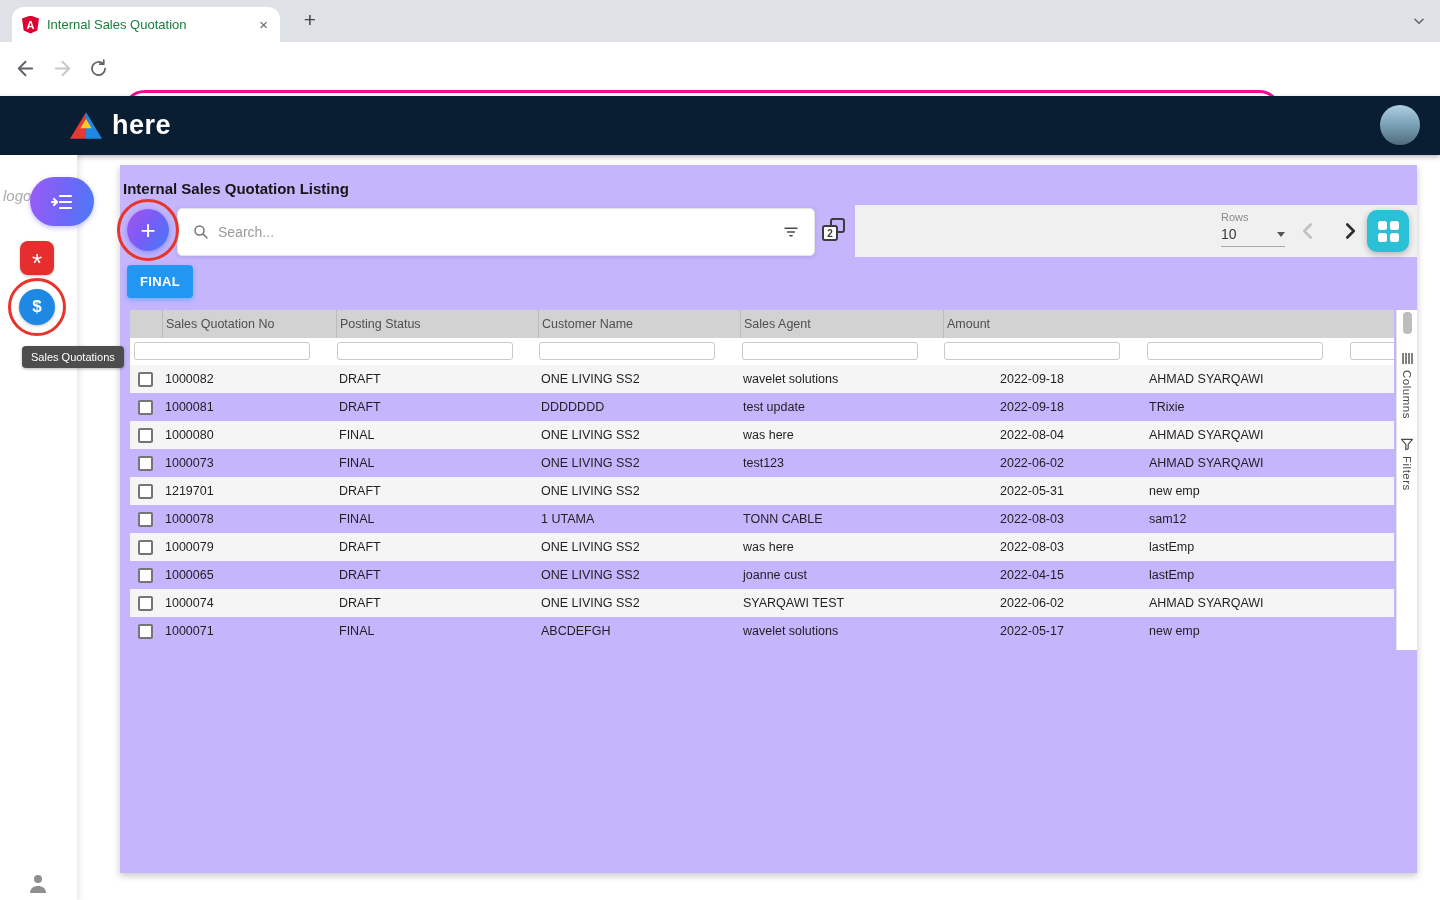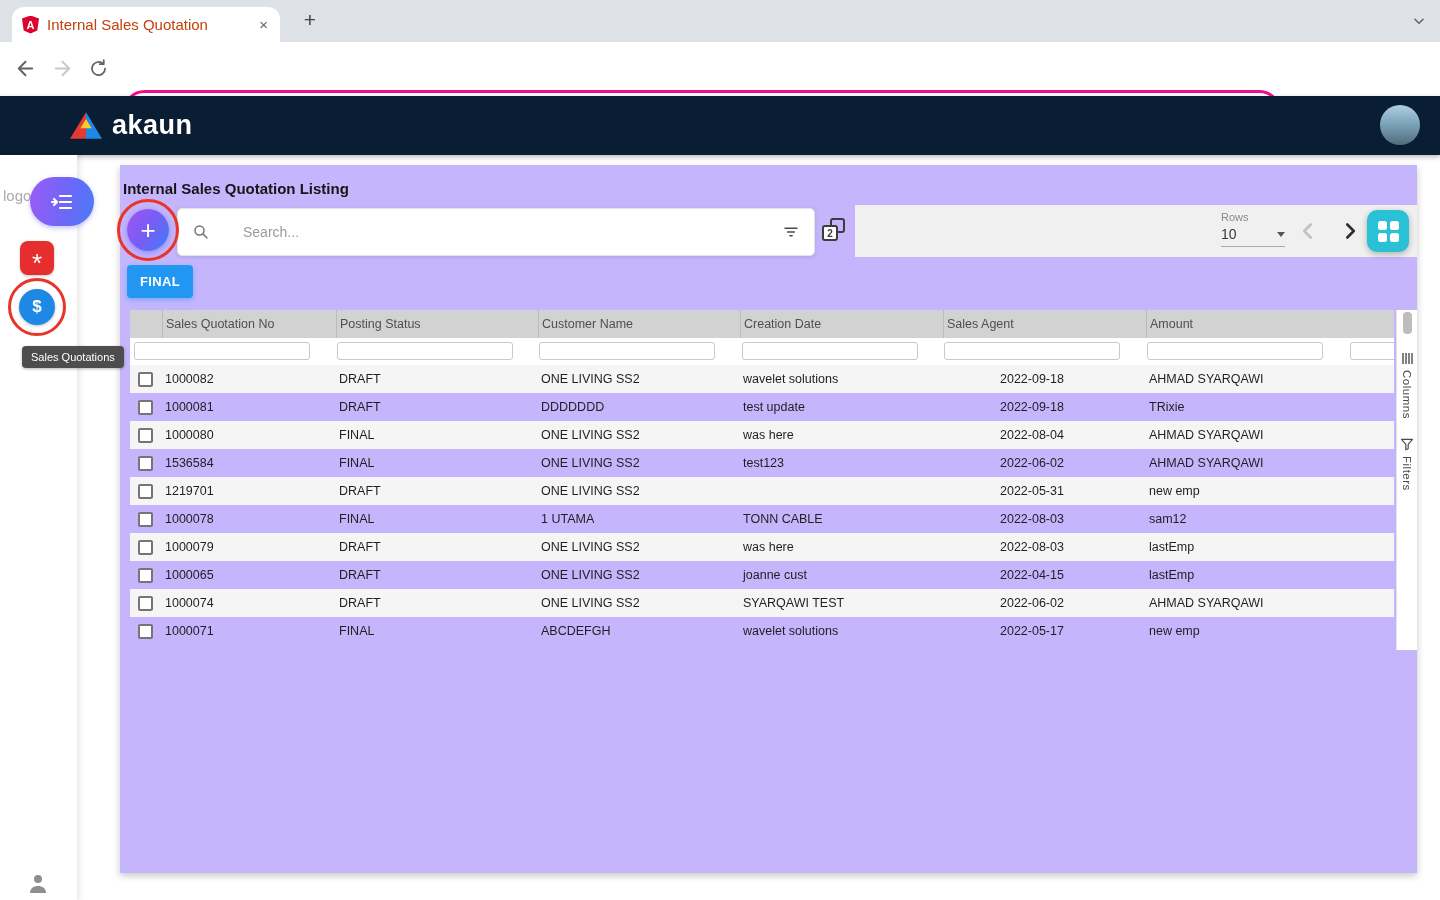--- a/index.html
+++ b/index.html
@@ -6,21 +6,21 @@
   html,body { width:1440px; height:900px; overflow:hidden; background:#fff;
     font-family:"Liberation Sans", sans-serif; }
 
   
   .tabstrip { position:absolute; left:0; top:0; width:1440px; height:42px; background:#dee1e6; }
   .tab { position:absolute; left:12px; top:7px; width:268px; height:35px; background:#fff;
     border-radius:12px 12px 0 0; display:flex; align-items:center; padding:0 10px; gap:8px; }
   .favicon { width:17px; height:18px; background:#dd0031; color:#fff; font-weight:bold; font-size:11px;
     display:flex; align-items:center; justify-content:center; flex:0 0 auto;
     clip-path:polygon(50% 0,100% 16%,90% 84%,50% 100%,10% 84%,0 16%); }
-  .tab-title { font-size:15px; color:#c2410c; white-space:nowrap; overflow:hidden; flex:1; }
+  .tab-title { font-size:13px; color:#15803d; white-space:nowrap; overflow:hidden; flex:1; }
   .tab-close { color:#5f6368; font-size:15px; padding:0 2px; cursor:default; }
   .newtab { position:absolute; left:296px; top:6px; width:28px; height:28px; font-size:21px; color:#44474a;
     display:flex; align-items:center; justify-content:center; }
   .tabs-chevron { position:absolute; right:14px; top:14px; }
 
   
   .addressbar { position:absolute; left:0; top:42px; width:1440px; height:54px; background:#fff; }
   .nav-icons { position:absolute; left:14px; top:15px; display:flex; gap:14px; align-items:center; }
   .urlpill { position:absolute; left:123px; top:48px; width:1158px; height:43px; background:#fff;
     border:3px solid #f00d90; border-radius:23px; display:flex; align-items:center; padding:0 16px; gap:10px; }
@@ -34,21 +34,21 @@
   .appheader { position:absolute; left:0; top:96px; width:1440px; height:59px; background:#0a1e33;
     box-shadow:0 2px 5px rgba(0,0,0,0.28); z-index:5; }
   .brand { position:absolute; left:70px; top:14px; display:flex; align-items:center; gap:10px; }
   .brand-text { color:#fff; font-size:27px; font-weight:bold; letter-spacing:0.5px; }
   .header-avatar { position:absolute; right:20px; top:9px; width:40px; height:40px; border-radius:50%;
     background:linear-gradient(180deg,#aecfdf 0%,#7fa6bc 45%,#4e6b7a 100%); }
 
   
   .sidebar { position:absolute; left:0; top:155px; width:77px; height:745px; background:#fff;
     box-shadow:3px 0 6px rgba(0,0,0,0.09); z-index:10; }
-  .logo-placeholder { position:absolute; left:3px; top:32px; color:#ababab; font-size:15px; }
+  .logo-placeholder { position:absolute; left:3px; top:32px; color:#ababab; font-size:15px; font-style:italic; }
   .collapse-pill { position:absolute; left:30px; top:22px; width:64px; height:49px; border-radius:25px;
     background:linear-gradient(100deg,#9a5cf5 0%,#6f66f7 55%,#4a7bf7 100%);
     display:flex; align-items:center; justify-content:center; box-shadow:0 2px 5px rgba(90,80,240,0.35); }
   .applet-red { position:absolute; left:20px; top:86px; width:34px; height:34px; border-radius:8px;
     background:#e62e2e; color:#fff; display:flex; align-items:center; justify-content:center;
     font-size:26px; padding-top:10px; box-shadow:0 1px 3px rgba(0,0,0,0.25); }
   .applet-blue { position:absolute; left:19px; top:134px; width:36px; height:36px; border-radius:50%;
     background:#1e88e5; color:#fff; font-weight:bold; font-size:17px;
     display:flex; align-items:center; justify-content:center; box-shadow:0 1px 3px rgba(0,0,0,0.25); }
   .person { position:absolute; left:26px; top:716px; }
@@ -60,21 +60,21 @@
     box-shadow:0 3px 7px rgba(0,0,0,0.22); }
   .page-title { position:absolute; left:3px; top:15px; font-size:15px; font-weight:bold; color:#161616; }
 
   .plus-btn { position:absolute; left:7px; top:44px; width:42px; height:42px; border-radius:50%;
     background:linear-gradient(120deg,#a356f0 0%,#7b5bf5 45%,#3f7ef7 100%); color:#fff; font-size:26px;
     display:flex; align-items:center; justify-content:center; box-shadow:0 2px 6px rgba(80,90,240,0.45); }
   .search-box { position:absolute; left:57px; top:43px; width:638px; height:48px; background:#fff;
     border:1px solid #e4e4e4; border-radius:5px; box-shadow:0 1px 4px rgba(0,0,0,0.12);
     display:flex; align-items:center; padding:0 14px; gap:8px; }
   .search-input { border:none; outline:none; flex:1; font-size:14px; color:#333;
-    font-family:"Liberation Sans", sans-serif; background:transparent;margin-left:25px; }
+    font-family:"Liberation Sans", sans-serif; background:transparent; }
   .search-input::placeholder { color:#9a9a9a; }
   .pages-icon { position:absolute; left:702px; top:53px; width:23px; height:23px; }
   .pages-back { position:absolute; right:0; top:0; width:15px; height:15px; border:2px solid #3c3c3c; border-radius:3px; }
   .pages-front { position:absolute; left:0; bottom:0; width:16px; height:16px; border:2px solid #3c3c3c;
     border-radius:3px; background:#fff; font-size:10px; font-weight:bold; color:#3c3c3c;
     display:flex; align-items:center; justify-content:center; }
 
   .gray-strip { position:absolute; left:735px; top:40px; width:562px; height:52px; background:#f0f0f1; }
   .rows-ctl { position:absolute; left:366px; top:6px; width:64px; }
   .rows-label { font-size:11px; color:#8a8a8a; }
@@ -196,21 +196,21 @@
   </div>
 </div>
 
 <div class="appheader">
   <div class="brand">
     <svg width="32" height="27" viewBox="0 0 34 28">
       <polygon points="17,0 0,28 17,28" fill="#e53935"></polygon>
       <polygon points="17,0 34,28 17,28" fill="#1e88e5"></polygon>
       <polygon points="17,7 23,17 11,17" fill="#ffca28"></polygon>
     </svg>
-    <span class="brand-text">akaun</span>
+    <span class="brand-text">here</span>
   </div>
   <div class="header-avatar"></div>
 </div>
 
 <div class="sidebar">
   <span class="logo-placeholder">logo</span>
   <div class="collapse-pill">
     <svg width="24" height="20" viewBox="0 0 24 20" fill="none" stroke="#fff" stroke-width="2.2" stroke-linecap="round" stroke-linejoin="round">
         <path d="M10 4h11"></path>
         <path d="M10 10h11"></path>
@@ -276,21 +276,20 @@
   </div>
 
   <div class="final-btn">FINAL</div>
 
   <div class="table">
     <div class="thead grid-cols">
       <div class="th"></div>
       <div class="th">Sales Quotation No</div>
       <div class="th">Posting Status</div>
       <div class="th">Customer Name</div>
-      <div class="th">Creation Date</div>
       <div class="th">Sales Agent</div>
       <div class="th">Amount</div>
     </div>
     <div class="filterrow">
       <input class="filter-input" style="left: 4px;">
       <input class="filter-input" style="left: 207px;">
       <input class="filter-input" style="left: 409px;">
       <input class="filter-input" style="left: 612px;">
       <input class="filter-input" style="left: 814px;">
       <input class="filter-input" style="left: 1017px;">
@@ -334,21 +333,21 @@
           <div class="td">was here</div>
           <div class="td td-date">2022-08-04</div>
           <div class="td">AHMAD SYARQAWI</div>
           <div class="td"></div>
         </div>
 
         <div class="trow grid-cols">
           <div class="td">
             <input type="checkbox" class="cb" style="">
           </div>
-          <div class="td">1536584</div>
+          <div class="td">1000073</div>
           <div class="td">FINAL</div>
           <div class="td">ONE LIVING SS2</div>
           <div class="td">test123</div>
           <div class="td td-date">2022-06-02</div>
           <div class="td">AHMAD SYARQAWI</div>
           <div class="td"></div>
         </div>
 
         <div class="trow grid-cols">
           <div class="td">

